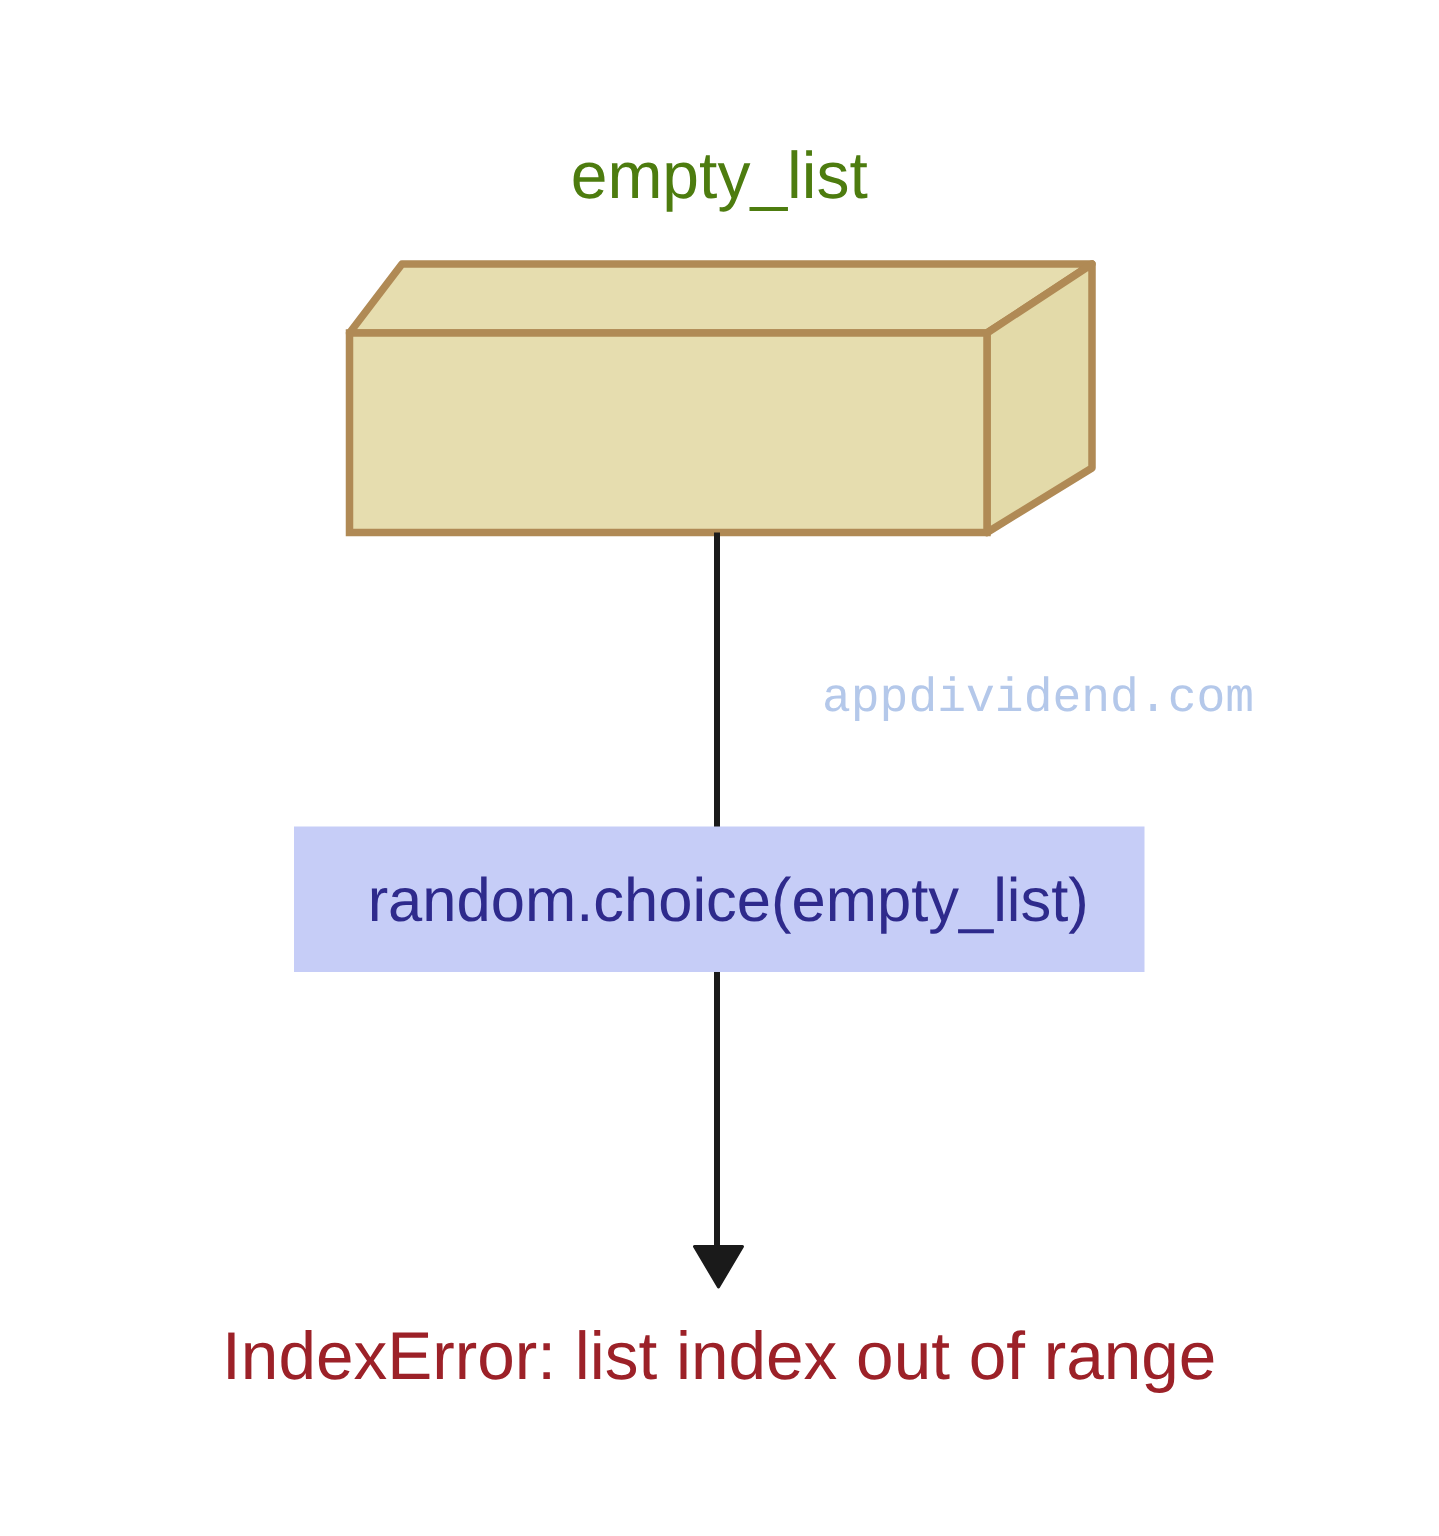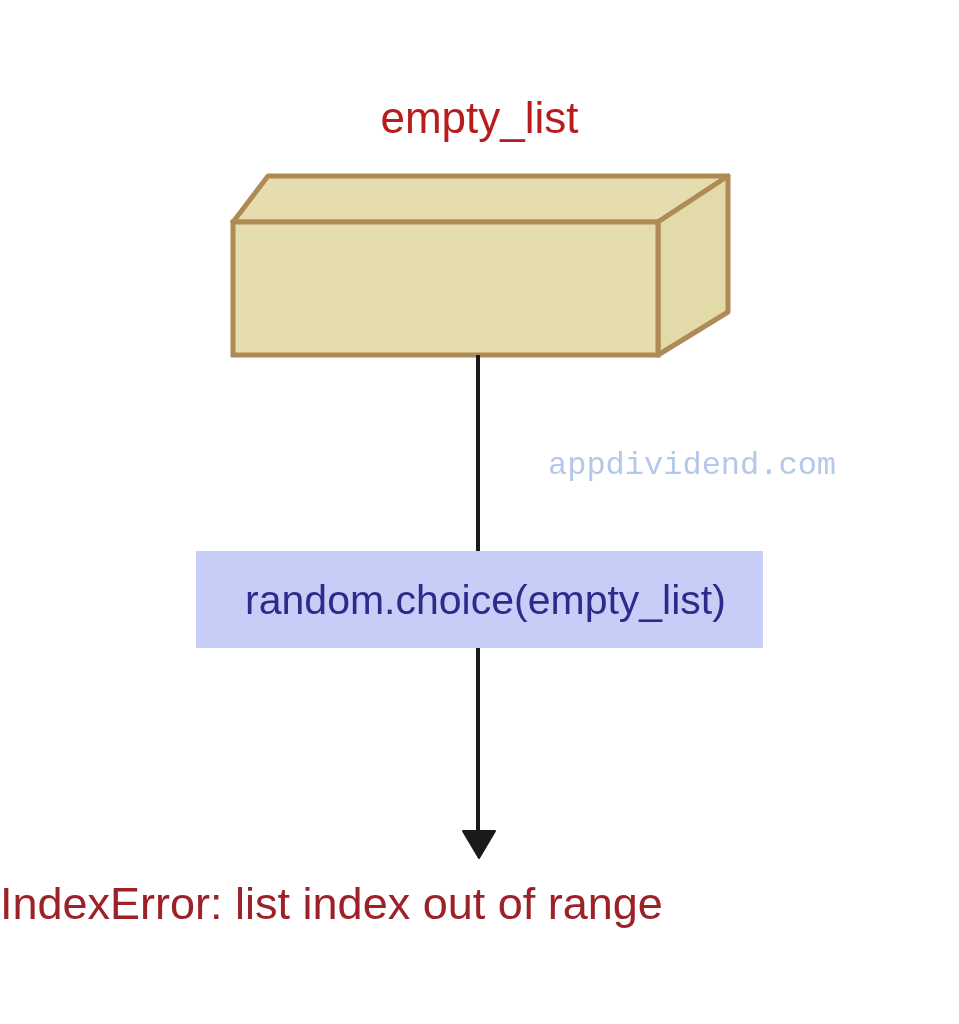--- a/index.html
+++ b/index.html
@@ -22,21 +22,21 @@
   
   .box-title {
     position: absolute;
     left: 0;
     top: 92px;
     width: 959px;
     text-align: center;
     font-size: 44px;
     line-height: 52px;
     font-weight: 400;
-    color: #b91c1c;
+    color: #4d7c0f;
     letter-spacing: 0px;
     white-space: nowrap;
   }
 
   
   .cuboid-svg {
     position: absolute;
     left: 0;
     top: 0;
     width: 959px;
@@ -78,21 +78,21 @@
     color: #2e2a8c;
     white-space: nowrap;
   }
 
   
   .error-message {
     position: absolute;
     left: 0;
     top: 876px;
     width: 959px;
-    text-align: left;
+    text-align: center;
     font-size: 45px;
     line-height: 56px;
     font-weight: 400;
     color: #9c2128;
     white-space: nowrap;
   }
 </style>
 </head>
 <body>
 

